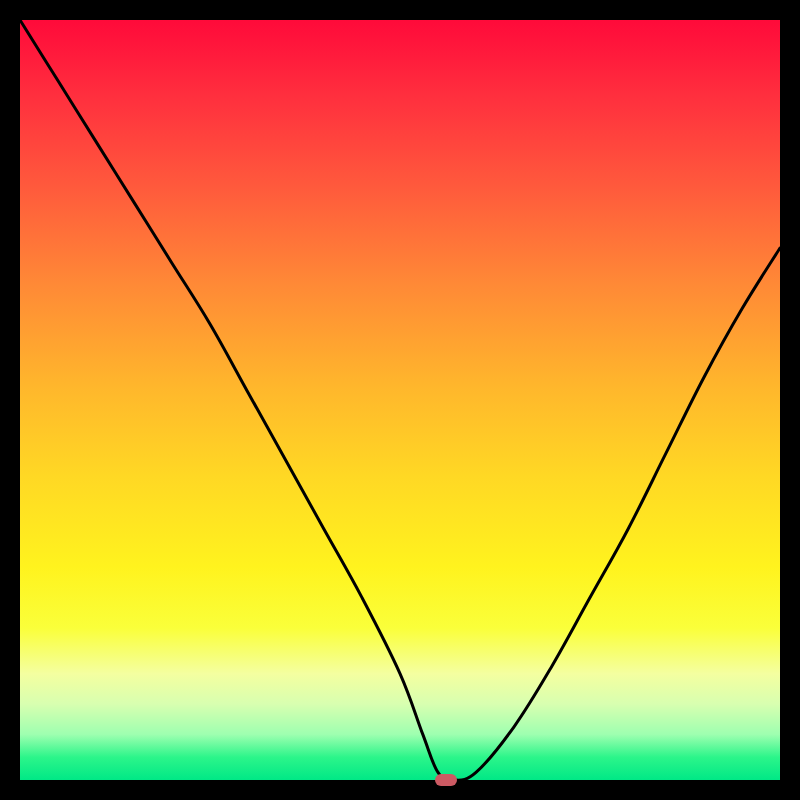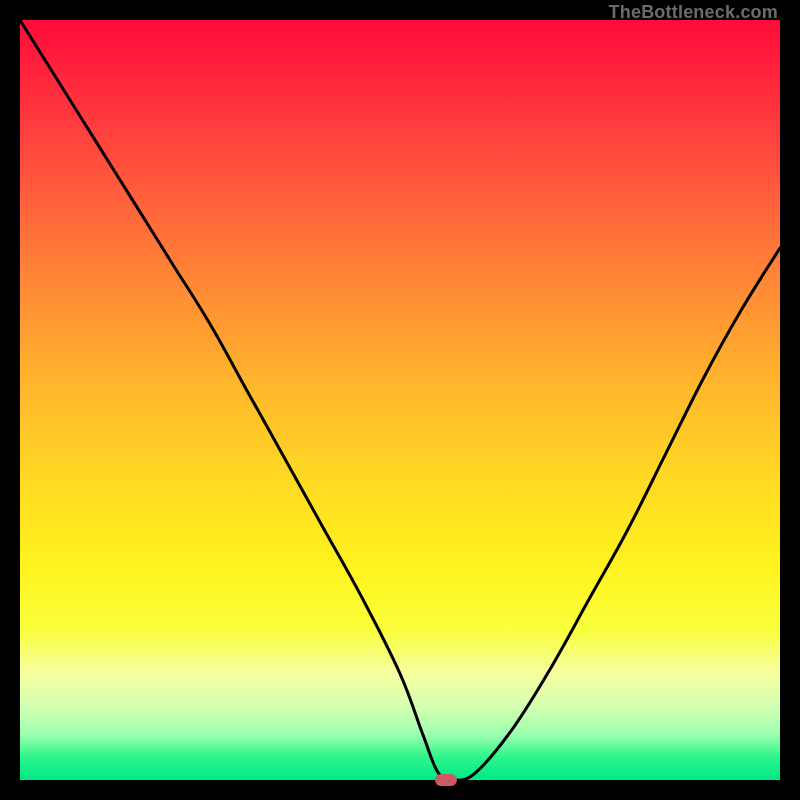--- a/index.html
+++ b/index.html
@@ -72,21 +72,20 @@
     height: 12px;
     border-radius: 6px;
     background: #cc5a63;
     transform: translate(-50%, -50%);
   }
 </style>
 </head>
 <body>
 
 <div class="frame">
-  <div class="watermark">TheBottleneck.com</div>
   <div class="plot-area">
     <div class="gradient"></div>
     <svg class="curve" viewBox="0 0 760 760" preserveAspectRatio="none">
       <path id="curve-path" fill="none" stroke="#000" stroke-width="3" stroke-linejoin="round" stroke-linecap="round" d="M 0.0 0.0 C 6.8 10.9, 24.3 38.9, 38.0 60.8 C 51.7 82.7, 62.3 99.7, 76.0 121.6 C 89.7 143.5, 100.3 160.5, 114.0 182.4 C 127.7 204.3, 138.3 221.3, 152.0 243.2 C 165.7 265.1, 176.3 280.7, 190.0 304.0 C 203.7 327.3, 214.3 347.8, 228.0 372.4 C 241.7 397.0, 252.3 416.2, 266.0 440.8 C 279.7 465.4, 290.3 484.6, 304.0 509.2 C 317.7 533.8, 328.3 551.6, 342.0 577.6 C 355.7 603.6, 369.1 629.0, 380.0 653.6 C 390.9 678.2, 396.0 696.6, 402.8 714.4 C 409.6 732.2, 412.5 744.2, 418.0 752.4 C 423.5 760.6, 426.4 760.0, 433.2 760.0 C 440.0 760.0, 445.1 762.0, 456.0 752.4 C 466.9 742.8, 480.3 726.0, 494.0 706.8 C 507.7 687.6, 518.3 669.3, 532.0 646.0 C 545.7 622.7, 556.3 602.2, 570.0 577.6 C 583.7 553.0, 594.3 535.2, 608.0 509.2 C 621.7 483.2, 632.3 460.6, 646.0 433.2 C 659.7 405.8, 670.3 383.2, 684.0 357.2 C 697.7 331.2, 708.3 312.1, 722.0 288.8 C 735.7 265.5, 753.2 238.9, 760.0 228.0"></path>
     </svg>
     <div class="marker" id="min-marker" style="left: 425.6px; top: 760px;"></div>
   </div>
 </div>
 
 </body></html>

